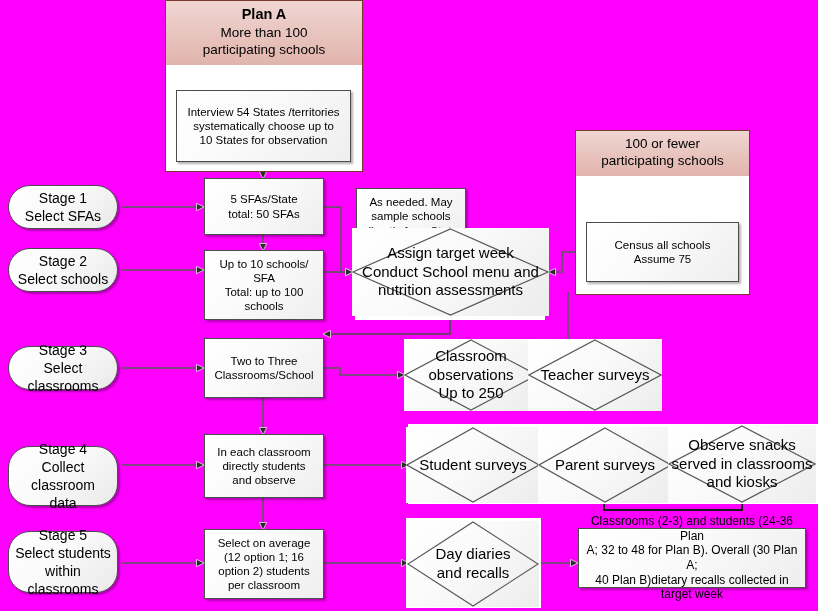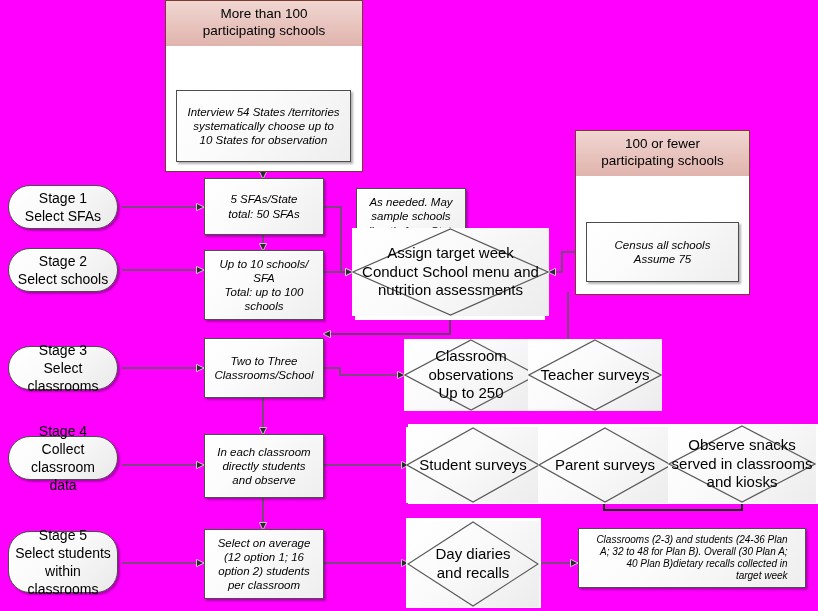--- a/index.html
+++ b/index.html
@@ -20,21 +20,20 @@
     z-index:5;
   }
   
   .rect{
     border:1px solid #4d4d4d;
     background:linear-gradient(135deg,#ffffff 0%,#fbfbfb 40%,#eeeeee 100%);
     box-shadow:2px 2px 2px rgba(0,0,0,0.30);
     font-size:11.5px;
     line-height:1.22;
     padding:2px 4px;
-    font-style:italic;
   }
   
   .round{
     border:1px solid #4d4d4d;
     border-radius:22px;
     background:linear-gradient(135deg,#ffffff 0%,#fafafa 45%,#e9e9e9 100%);
     box-shadow:2px 2px 2px rgba(0,0,0,0.30);
     font-size:14px;
     line-height:1.3;
   }
@@ -126,20 +125,21 @@
   <g stroke="#5a5a5a" stroke-width="1.6" fill="none">
 
     <path d="M568,292 L568,375"></path>
 
     <path d="M604,497 L604,510 L742,510 L742,497" stroke="#1a1a1a" stroke-width="2"></path>
   </g>
 </svg>
 
 <div class="panel" style="left:165px;top:0px;width:198px;height:172px;">
   <div class="panel-head">
+    <span class="ttl">Plan A</span>
     <span class="nb">More than   100
 participating schools</span>
   </div>
 </div>
 <div class="node rect nb" style="left:176px;top:90px;width:175px;height:72px;">Interview 54 States /territories
 systematically choose up to
 10 States for observation</div>
 
 <div class="panel" style="left:575px;top:130px;width:175px;height:165px;">
   <div class="panel-head">
@@ -154,21 +154,21 @@
 <div class="white-strip" style="left:406px;top:340px;width:255px;height:70px;"></div>
 <div class="white-strip" style="left:408px;top:424px;width:410px;height:80px;"></div>
 <div class="white-strip" style="left:406px;top:518px;width:135px;height:90px;"></div>
 
 <div class="node round nb" style="left:8px;top:185px;width:110px;height:44px;">Stage 1
 Select SFAs</div>
 <div class="node round nb" style="left:8px;top:248px;width:110px;height:44px;">Stage 2
 Select schools</div>
 <div class="node round nb" style="left:8px;top:346px;width:110px;height:44px;">Stage 3
 Select classrooms</div>
-<div class="node round nb" style="left:8px;top:436px;width:110px;height:44px;">Stage 4
+<div class="node round nb" style="left:8px;top:446px;width:110px;height:60px;">Stage 4
 Collect classroom
 data</div>
 <div class="node round nb" style="left:8px;top:531px;width:110px;height:62px;">Stage 5
 Select students
 within classrooms</div>
 
 <div class="node rect nb" style="left:204px;top:178px;width:120px;height:57px;">5 SFAs/State
 total: 50 SFAs</div>
 <div class="node rect nb" style="left:204px;top:250px;width:120px;height:70px;">Up to 10 schools/
 SFA
@@ -181,21 +181,21 @@
 and observe</div>
 <div class="node rect nb" style="left:204px;top:529px;width:120px;height:70px;">Select on average
 (12 option 1; 16
 option 2)  students
 per classroom</div>
 
 <div class="node rect nb" style="left:356px;top:171px;width:110px;height:57px;margin-top:17px;">As needed. May
 sample schools
 directly from State</div>
 
-<div class="node rect nb" style="left:578px;top:528px;width:228px;height:60px;font-size:10px;text-align:right;">Classrooms (2-3) and students (24-36 Plan
+<div class="node rect nb" style="left:578px;top:528px;width:228px;height:60px;font-size:12px;">Classrooms (2-3) and students (24-36 Plan
 A; 32 to 48 for Plan B). Overall  (30 Plan A;
 40 Plan B)dietary recalls collected in
 target week</div>
 
 <div class="diamond" style="left:352px;top:228px;width:197px;height:88px;">
   <div class="dbg"></div>
   <svg width="197" height="88" viewBox="0 0 197 88">
     <polygon points="98.5,1 196,44 98.5,87 1,44" fill="none" stroke="#595959" stroke-width="1.2"></polygon>
   </svg>
   <div class="dlabel nb">Assign target week

